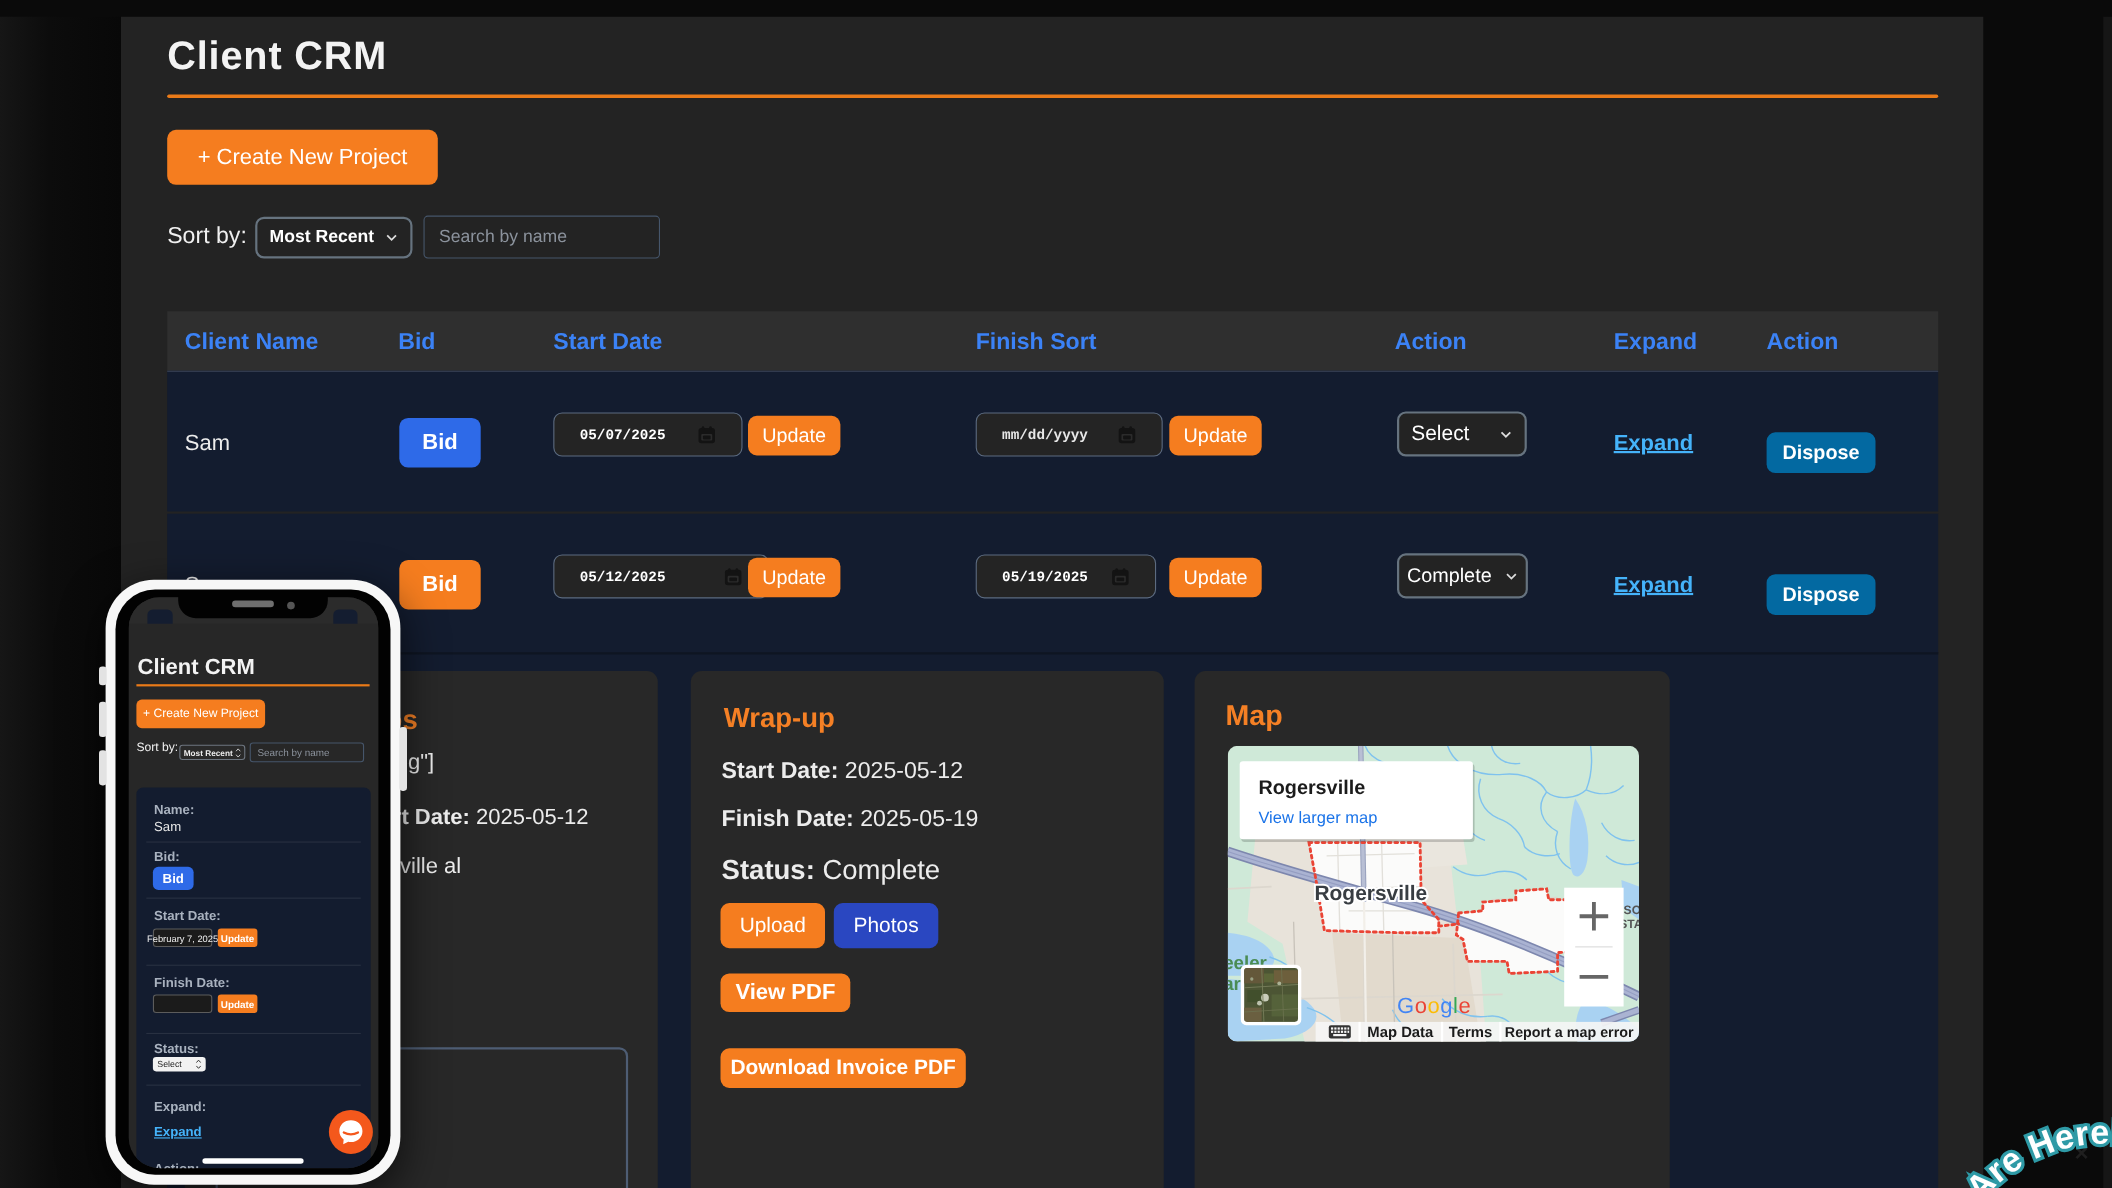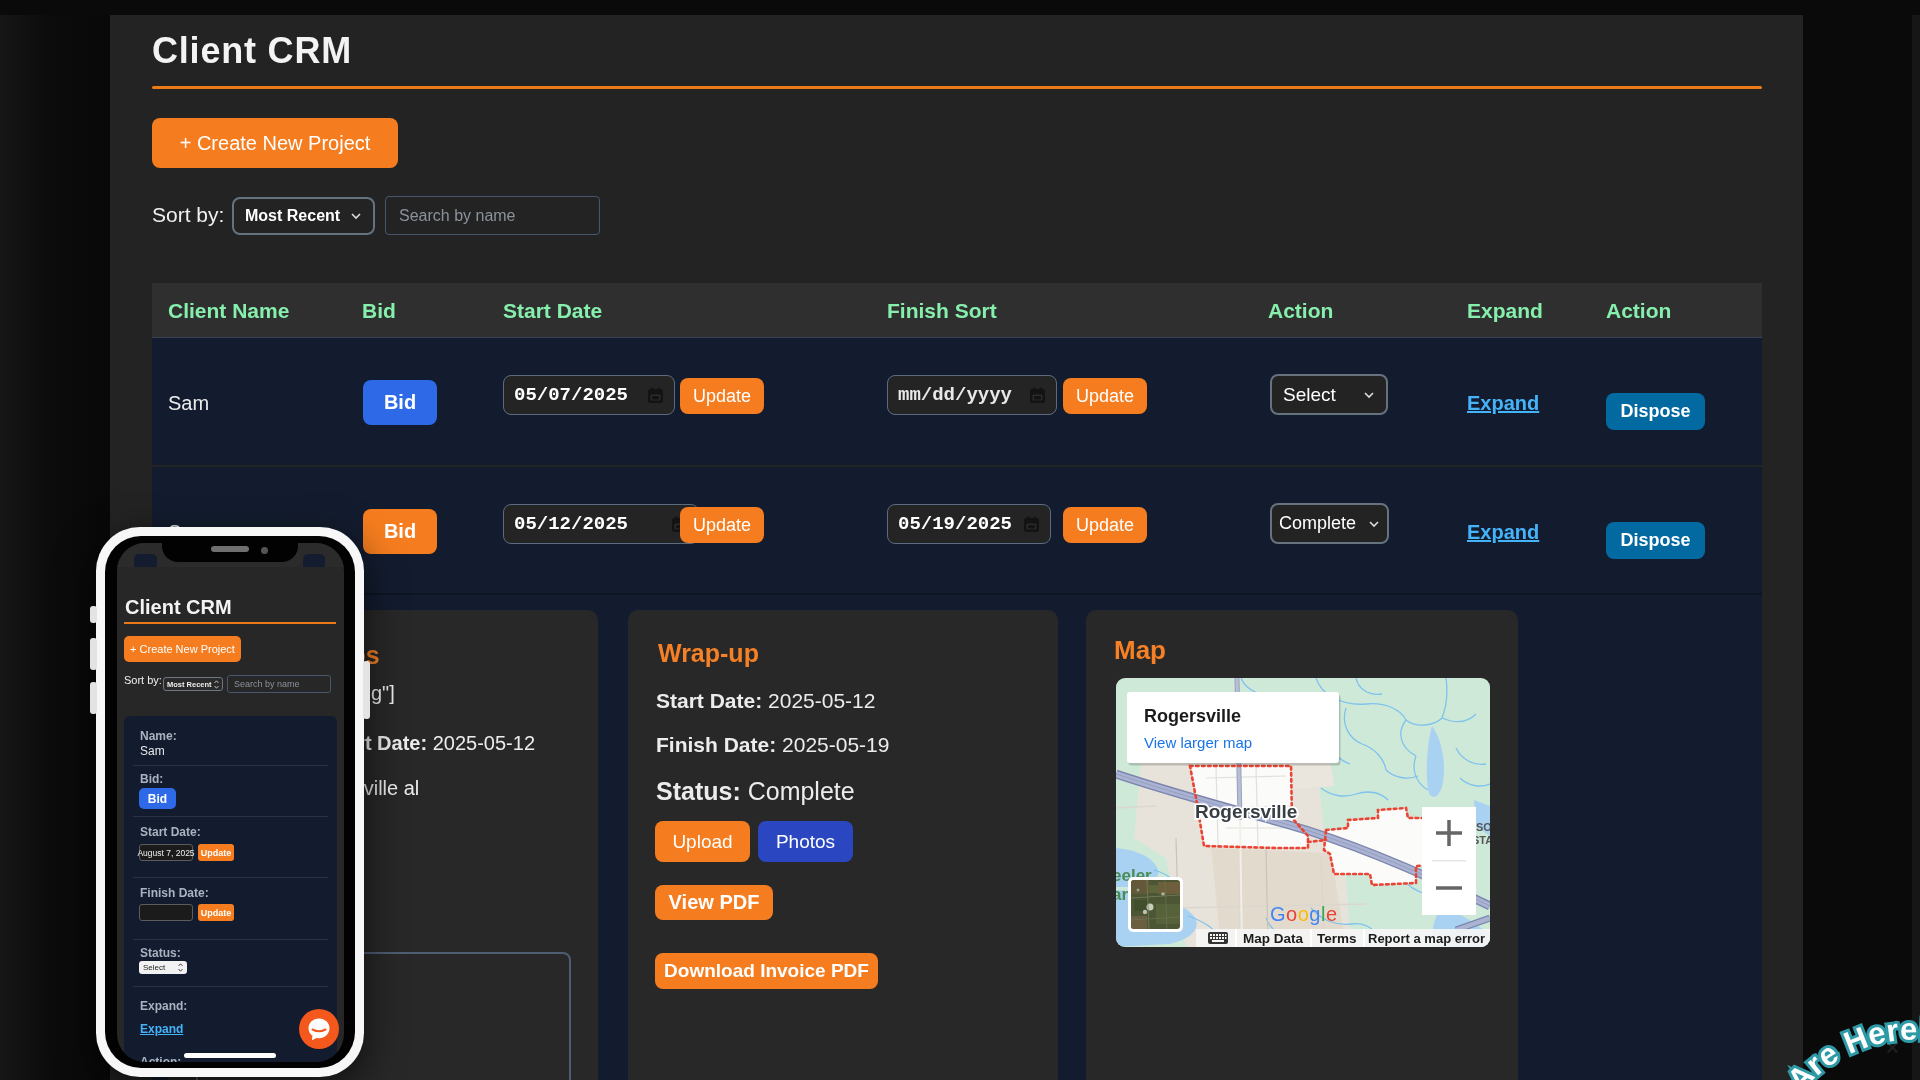--- a/index.html
+++ b/index.html
@@ -4,26 +4,26 @@
 <style>
   * { margin:0; padding:0; box-sizing:border-box; }
   html,body { width:1920px; height:1080px; overflow:hidden; background:#0a0a0a; font-family:"Liberation Sans",sans-serif; }
   .abs { position:absolute; }
   #stage { position:relative; width:1920px; height:1080px; overflow:hidden;margin-top:15px; }
   #content { position:absolute; left:110px; top:0; width:1693px; height:1080px; background:#232323; }
   .btn { position:absolute; display:flex; align-items:center; justify-content:center; color:#fff; border-radius:8px; }
   .orange { background:#f57d1f; }
   .blue { background:#2e6ae8; }
   .red { background:#0369a1; }
-  .dateinput { position:absolute; background:#242424; border:1.5px solid #5c6b80; border-radius:8px; display:flex; align-items:center; padding:0 10px; font-family:"Liberation Mono",monospace; font-size:19px; font-weight:bold; color:#fff; letter-spacing:0px; }
+  .dateinput { position:absolute; background:#242424; border:1.5px solid #5c6b80; border-radius:8px; display:flex; align-items:center; padding:0 23px; font-family:"Liberation Mono",monospace; font-size:13px; font-weight:bold; color:#fff; letter-spacing:0px; }
   .dateinput .cal { margin-left:auto; }
   .sel { position:absolute; background:#232323; border:2px solid #66737f; border-radius:8px; display:flex; align-items:center; color:#fff; padding:0 11px; }
   .chev { width:12px; height:12px; margin-left:auto; }
   .expandlink { position:absolute; color:#45b3fa; font-weight:bold; text-decoration:underline; }
-  .hdr { position:absolute; color:#86efac; font-weight:bold; font-size:21px;text-align:right; }
+  .hdr { position:absolute; color:#3b82f6; font-weight:bold; font-size:21px;text-align:right; }
   .card { position:absolute; top:595px; height:600px; background:#282828; border-radius:10px; }
   .wlab { font-weight:bold; }
   .plabel { color:#a9b2bf; font-size:12px; font-weight:bold; }
 </style>
 </head>
 <body>
 <div id="stage">
   <div id="content"></div>
   <div class="abs" style="left:0; top:0; width:110px; height:1080px; background:linear-gradient(90deg,#161616 0px,#0c0c0c 45px,#080808 110px);"></div>
 
@@ -313,21 +313,21 @@
       <div class="abs" style="left:110px; top:132px; width:104px; height:18px; border:1px solid #46566b; border-radius:3px; color:#8b929c; font-size:9px; display:flex; align-items:center; padding-left:6px; white-space:nowrap;">Search by name</div>
 
       <div class="abs" style="left:7px; top:173px; width:213px; height:346px; background:#131c2f; border-radius:6px;"></div>
       <div class="abs plabel" style="left:23px; top:186px;">Name:</div>
       <div class="abs" style="left:23px; top:201px; font-size:12px; color:#e8e8e8;">Sam</div>
       <div class="abs" style="left:16px; top:222px; width:195px; height:1px; background:rgba(255,255,255,.09);"></div>
       <div class="abs plabel" style="left:23px; top:229px;">Bid:</div>
       <div class="btn blue" style="left:22px; top:245px; width:37px; height:21px; font-size:12px; font-weight:bold; border-radius:5px;">Bid</div>
       <div class="abs" style="left:16px; top:273px; width:195px; height:1px; background:rgba(255,255,255,.09);"></div>
       <div class="abs plabel" style="left:23px; top:282px;">Start Date:</div>
-      <div class="abs" style="left:22px; top:301px; width:54px; height:17px; background:#1b1b1b; border:1px solid #5c5c5c; border-radius:3px; color:#eee; font-size:8.5px; display:flex; align-items:center; justify-content:center; white-space:nowrap;">August 7, 2025</div>
+      <div class="abs" style="left:22px; top:301px; width:54px; height:17px; background:#1b1b1b; border:1px solid #5c5c5c; border-radius:3px; color:#eee; font-size:8.5px; display:flex; align-items:center; justify-content:center; white-space:nowrap;">February 7, 2025</div>
       <div class="btn orange" style="left:81px; top:301px; width:36px; height:17px; font-size:9px; font-weight:bold; border-radius:3px;">Update</div>
       <div class="abs" style="left:16px; top:334px; width:195px; height:1px; background:rgba(255,255,255,.09);"></div>
       <div class="abs plabel" style="left:23px; top:343px;">Finish Date:</div>
       <div class="abs" style="left:22px; top:361px; width:54px; height:17px; background:#1b1b1b; border:1px solid #5c5c5c; border-radius:3px;"></div>
       <div class="btn orange" style="left:81px; top:361px; width:36px; height:17px; font-size:9px; font-weight:bold; border-radius:3px;">Update</div>
       <div class="abs" style="left:16px; top:396px; width:195px; height:1px; background:rgba(255,255,255,.09);"></div>
       <div class="abs plabel" style="left:23px; top:403px;">Status:</div>
       <div class="abs" style="left:22px; top:418px; width:48px; height:13px; background:#f2f2f2; border-radius:3px; color:#222; font-size:8px; display:flex; align-items:center; padding:0 4px; white-space:nowrap;">Select
         <svg style="margin-left:auto;" width="5" height="9" viewBox="0 0 5 9">
             <path d="M0.5 3 L2.5 0.8 L4.5 3 M0.5 6 L2.5 8.2 L4.5 6" fill="none" stroke="#333" stroke-width="0.9"></path>

